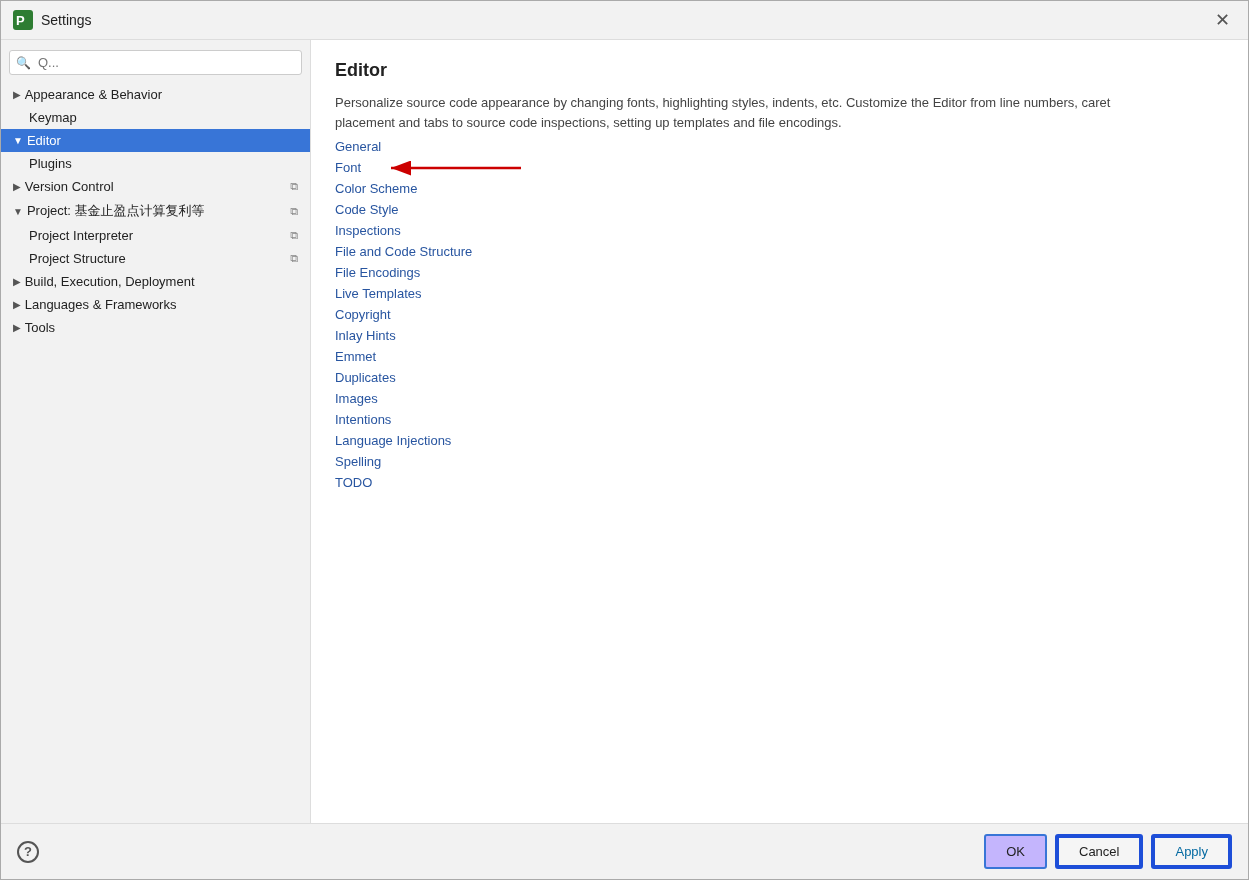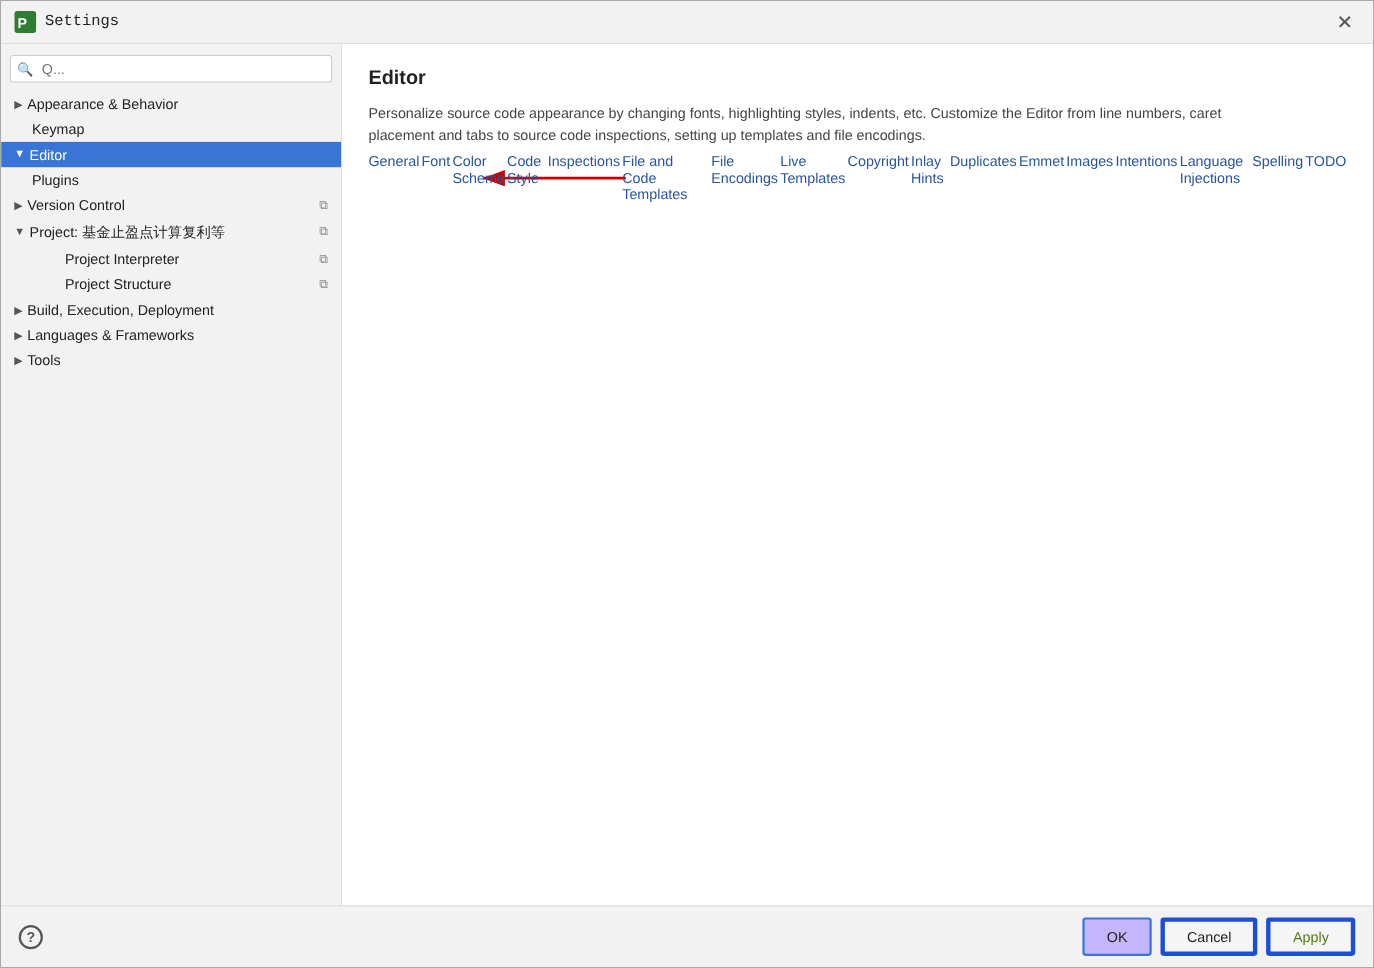--- a/index.html
+++ b/index.html
@@ -36,21 +36,20 @@
       gap: 8px;
     }
     .app-icon {
       width: 20px;
       height: 20px;
     }
     .title-text {
       font-size: 14px;
       font-weight: normal;
       color: #222;
-      font-family: Liberation Mono, monospace;
     }
     .close-btn {
       cursor: pointer;
       font-size: 18px;
       color: #555;
       background: none;
       border: none;
       line-height: 1;
       padding: 2px 6px;
     }
@@ -112,21 +111,20 @@
       color: #555;
     }
     .nav-item.selected .chevron { color: white; }
     .nav-item .copy-icon {
       margin-left: auto;
       font-size: 11px;
       color: #888;
     }
     .nav-child {
       padding-left: 28px;
-      margin-left: 30px;
     }
     .main-panel {
       flex: 1;
       background: #fff;
       display: flex;
       flex-direction: column;
       padding: 20px 24px;
       overflow-y: auto;
     }
     .main-title {
@@ -137,21 +135,21 @@
     }
     .main-desc {
       font-size: 13px;
       color: #444;
       line-height: 1.5;
       margin-bottom: 5px;
       max-width: 780px;
     }
     .link-list {
       display: flex;
-      flex-direction: row;
+      flex-direction: column;
       gap: 2px;
     }
     .link-item {
       color: #2855a0;
       font-size: 13px;
       cursor: pointer;
       padding: 2px 0;
       text-decoration: none;
       display: inline-block;
       position: relative;
@@ -198,21 +196,21 @@
       border-radius: 3px;
       cursor: pointer;
       background: #f5f5f5;
       color: #222;
     }
     .btn.primary {
       background: #c4b5fd;
       border: 2px solid #3875d7;
     }
     .btn.disabled {
-      color: #4d7c0f;
+      color: #0369a1;
       cursor: default;
     }
   </style>
 </head>
 <body>
 
 <div class="dialog">
 
   <div class="title-bar">
     <div class="title-bar-left">
@@ -313,27 +311,27 @@
                 <polygon points="0 0, 8 3, 0 6" fill="#cc0000"></polygon>
               </marker>
             </defs>
             <line x1="140" y1="12" x2="10" y2="12" stroke="#cc0000" stroke-width="2.5" marker-end="url(#arrowhead)"></line>
           </svg>
         </div>
 
         <a class="link-item">Color Scheme</a>
         <a class="link-item">Code Style</a>
         <a class="link-item">Inspections</a>
-        <a class="link-item">File and Code Templates</a>
+        <a class="link-item">File and Code Structure</a>
         <a class="link-item">File Encodings</a>
         <a class="link-item">Live Templates</a>
         <a class="link-item">Copyright</a>
         <a class="link-item">Inlay Hints</a>
+        <a class="link-item">Emmet</a>
         <a class="link-item">Duplicates</a>
-        <a class="link-item">Emmet</a>
         <a class="link-item">Images</a>
         <a class="link-item">Intentions</a>
         <a class="link-item">Language Injections</a>
         <a class="link-item">Spelling</a>
         <a class="link-item">TODO</a>
       </div>
     </div>
   </div>
 
   <div class="footer">

